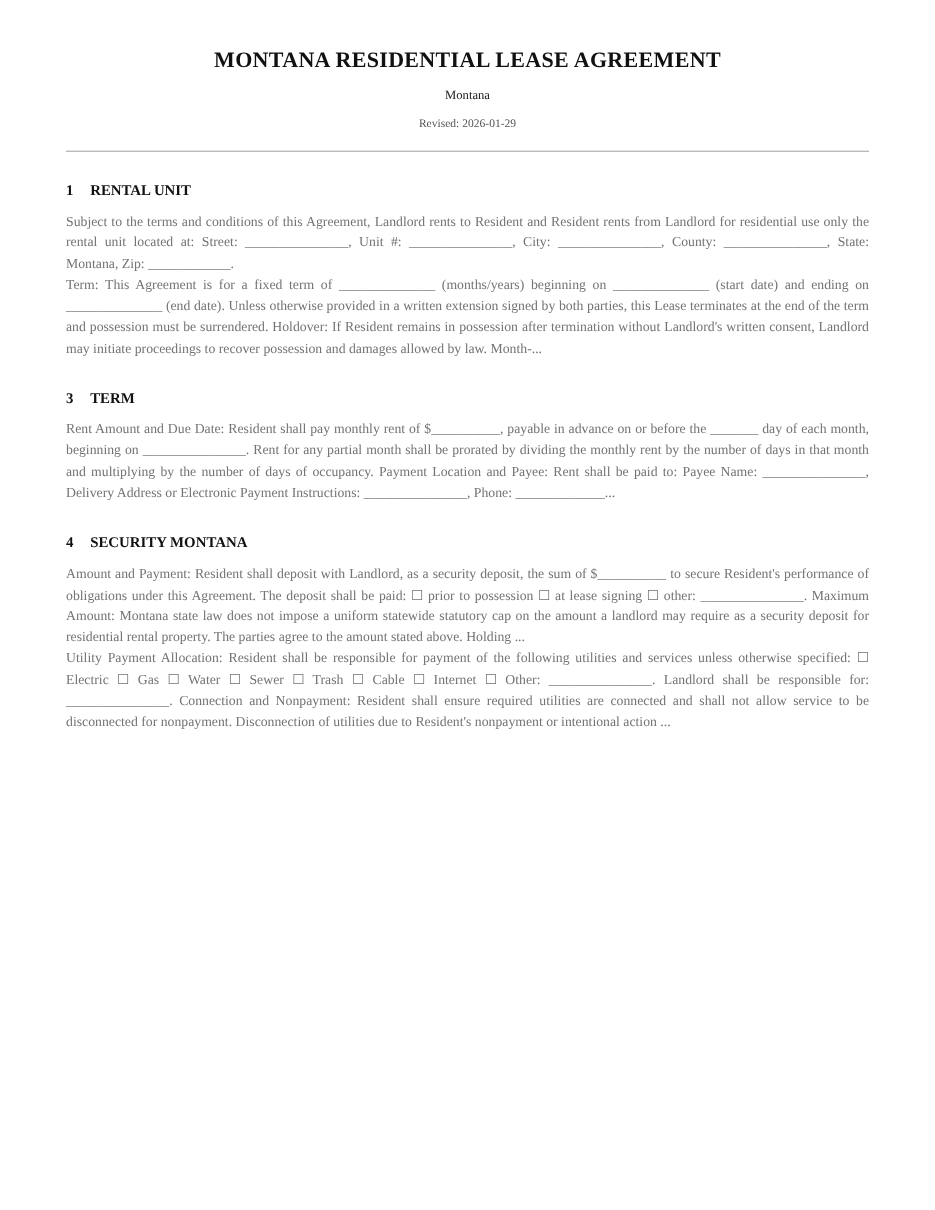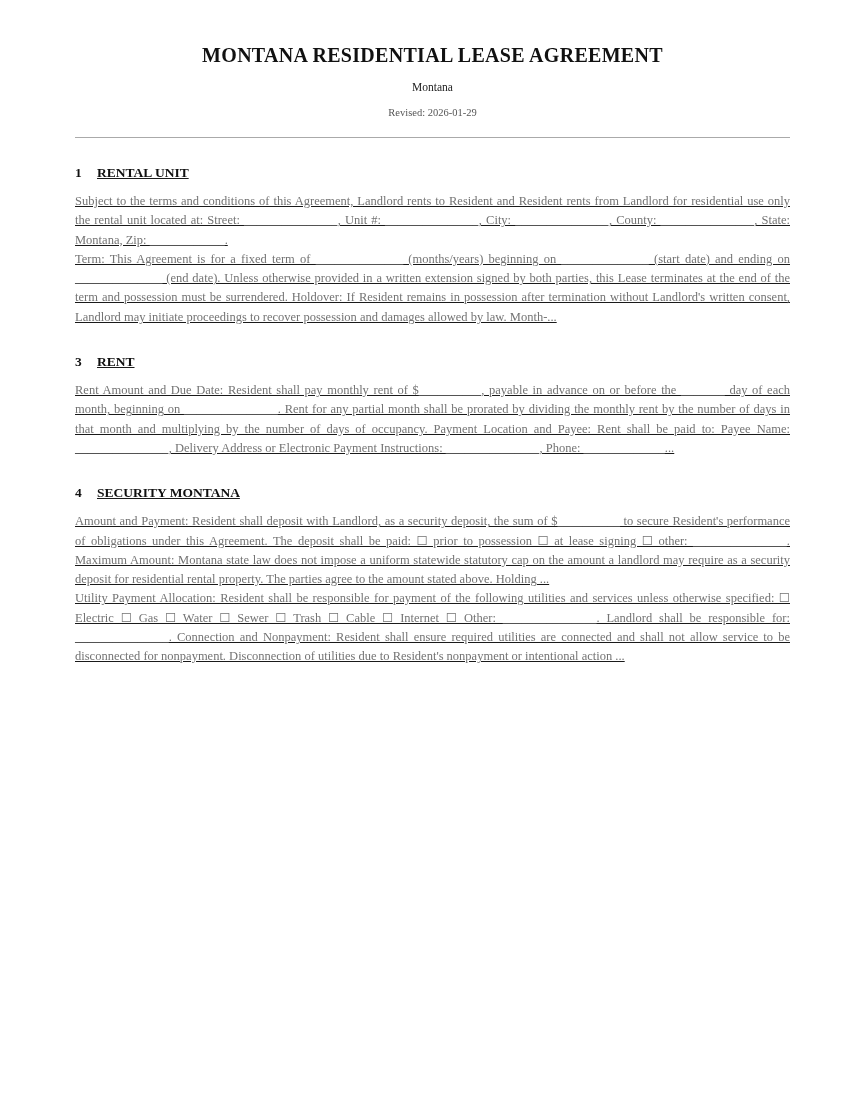--- a/index.html
+++ b/index.html
@@ -9,21 +9,21 @@
   }
   body {
     width: 850px;
     height: 1100px;
     font-family: "Liberation Serif", "DejaVu Serif", serif;
     color: #1a1a1a;
     box-sizing: border-box;
     overflow: hidden;
   }
   .page {
-    padding: 44px 60px 0 75px;
+    padding: 44px 60px 0 60px;
     box-sizing: border-box;
   }
   header { text-align: center; }
   h1.doc-title {
     font-size: 20px;
     font-weight: bold;
     letter-spacing: 0.3px;
     margin: 0;
     color: #111111;
   }
@@ -36,21 +36,21 @@
     font-size: 10.5px;
     margin-top: 14px;
     color: #555555;
     text-align: center;
   }
   hr.header-rule {
     border: none;
     border-top: 1px solid #aaaaaa;
     margin: 19px 0 0 0;
   }
-  section.doc-section { margin: 0; text-decoration: underline; }
+  section.doc-section { margin: 0; }
   h2.sec-heading {
     font-size: 13.5px;
     font-weight: bold;
     color: #111111;
     margin: 27px 0 11px 0;
   }
   .sec-num { display: inline-block; min-width: 9px; margin-right: 13px; }
   p.sec-body {
     font-size: 12.5px;
     line-height: 19.3px;
@@ -79,21 +79,21 @@
     </h2>
     <p class="sec-body">Subject to the terms and conditions of this Agreement, Landlord rents to Resident and Resident rents from Landlord for residential use only the rental unit located at: Street: _______________, Unit #: _______________, City: _______________, County: _______________, State: Montana, Zip: ____________.</p>
   </section>
 
   <section class="doc-section">
     <p class="sec-body">Term: This Agreement is for a fixed term of ______________ (months/years) beginning on ______________ (start date) and ending on ______________ (end date). Unless otherwise provided in a written extension signed by both parties, this Lease terminates at the end of the term and possession must be surrendered. Holdover: If Resident remains in possession after termination without Landlord's written consent, Landlord may initiate proceedings to recover possession and damages allowed by law. Month-...</p>
   </section>
 
   <section class="doc-section">
     <h2 class="sec-heading">
-      <span class="sec-num">3</span><span class="sec-title">RENT</span>
+      <span class="sec-num">3</span><span class="sec-title">TERM</span>
     </h2>
     <p class="sec-body">Rent Amount and Due Date: Resident shall pay monthly rent of $__________, payable in advance on or before the _______ day of each month, beginning on _______________. Rent for any partial month shall be prorated by dividing the monthly rent by the number of days in that month and multiplying by the number of days of occupancy. Payment Location and Payee: Rent shall be paid to: Payee Name: _______________, Delivery Address or Electronic Payment Instructions: _______________, Phone: _____________...</p>
   </section>
 
   <section class="doc-section">
     <h2 class="sec-heading">
       <span class="sec-num">4</span><span class="sec-title">SECURITY MONTANA</span>
     </h2>
     <p class="sec-body">Amount and Payment: Resident shall deposit with Landlord, as a security deposit, the sum of $__________ to secure Resident's performance of obligations under this Agreement. The deposit shall be paid: ☐ prior to possession ☐ at lease signing ☐ other: _______________. Maximum Amount: Montana state law does not impose a uniform statewide statutory cap on the amount a landlord may require as a security deposit for residential rental property. The parties agree to the amount stated above. Holding ...</p>
   </section>

